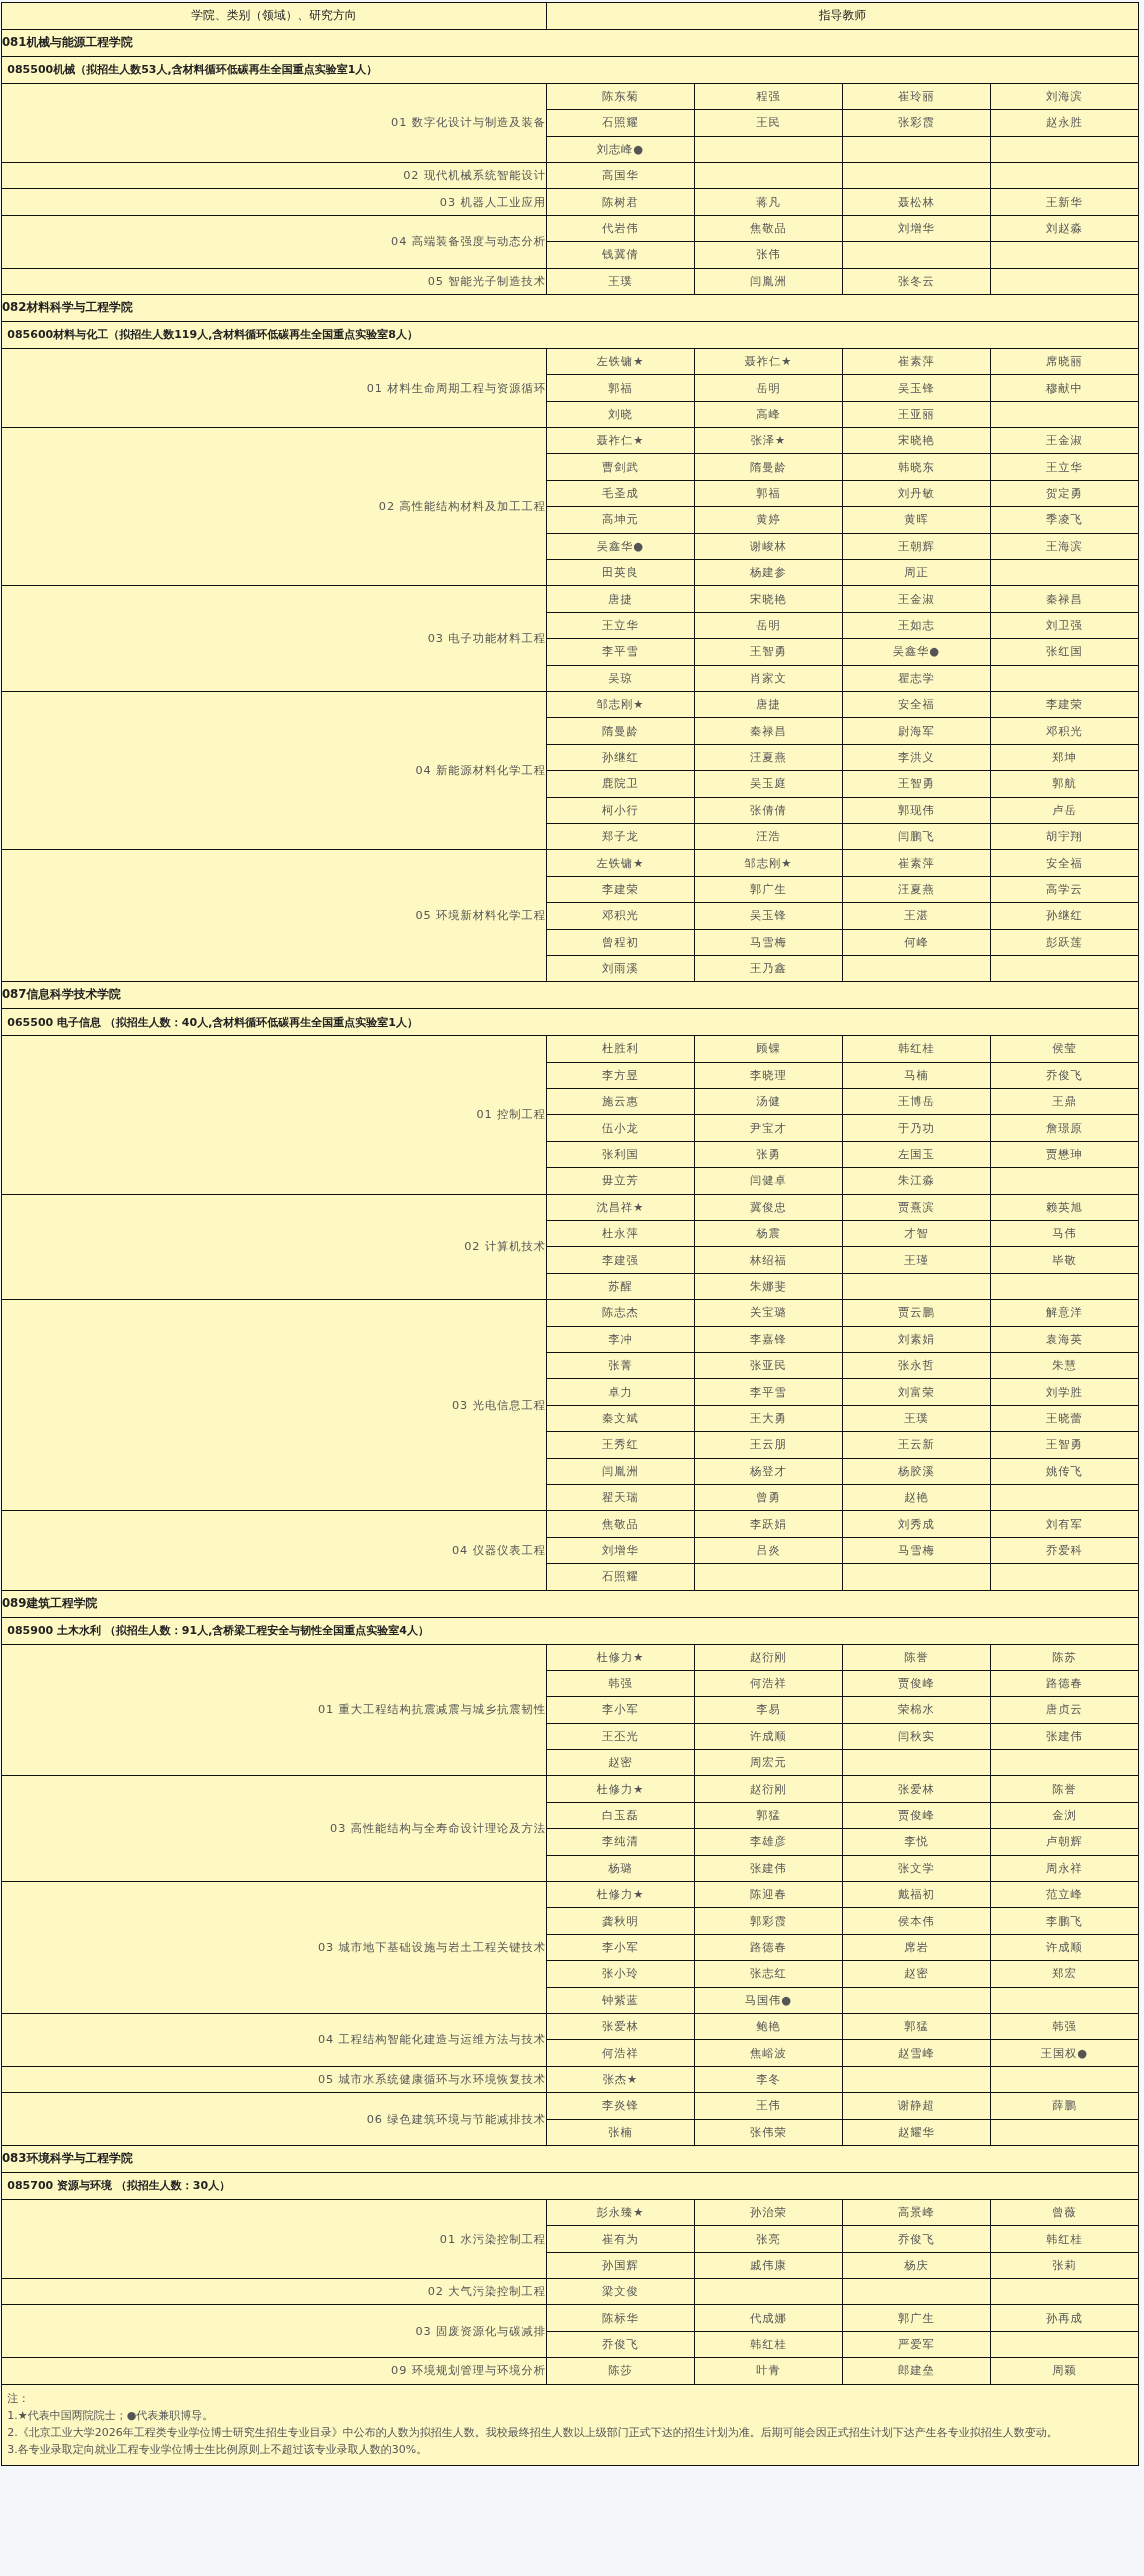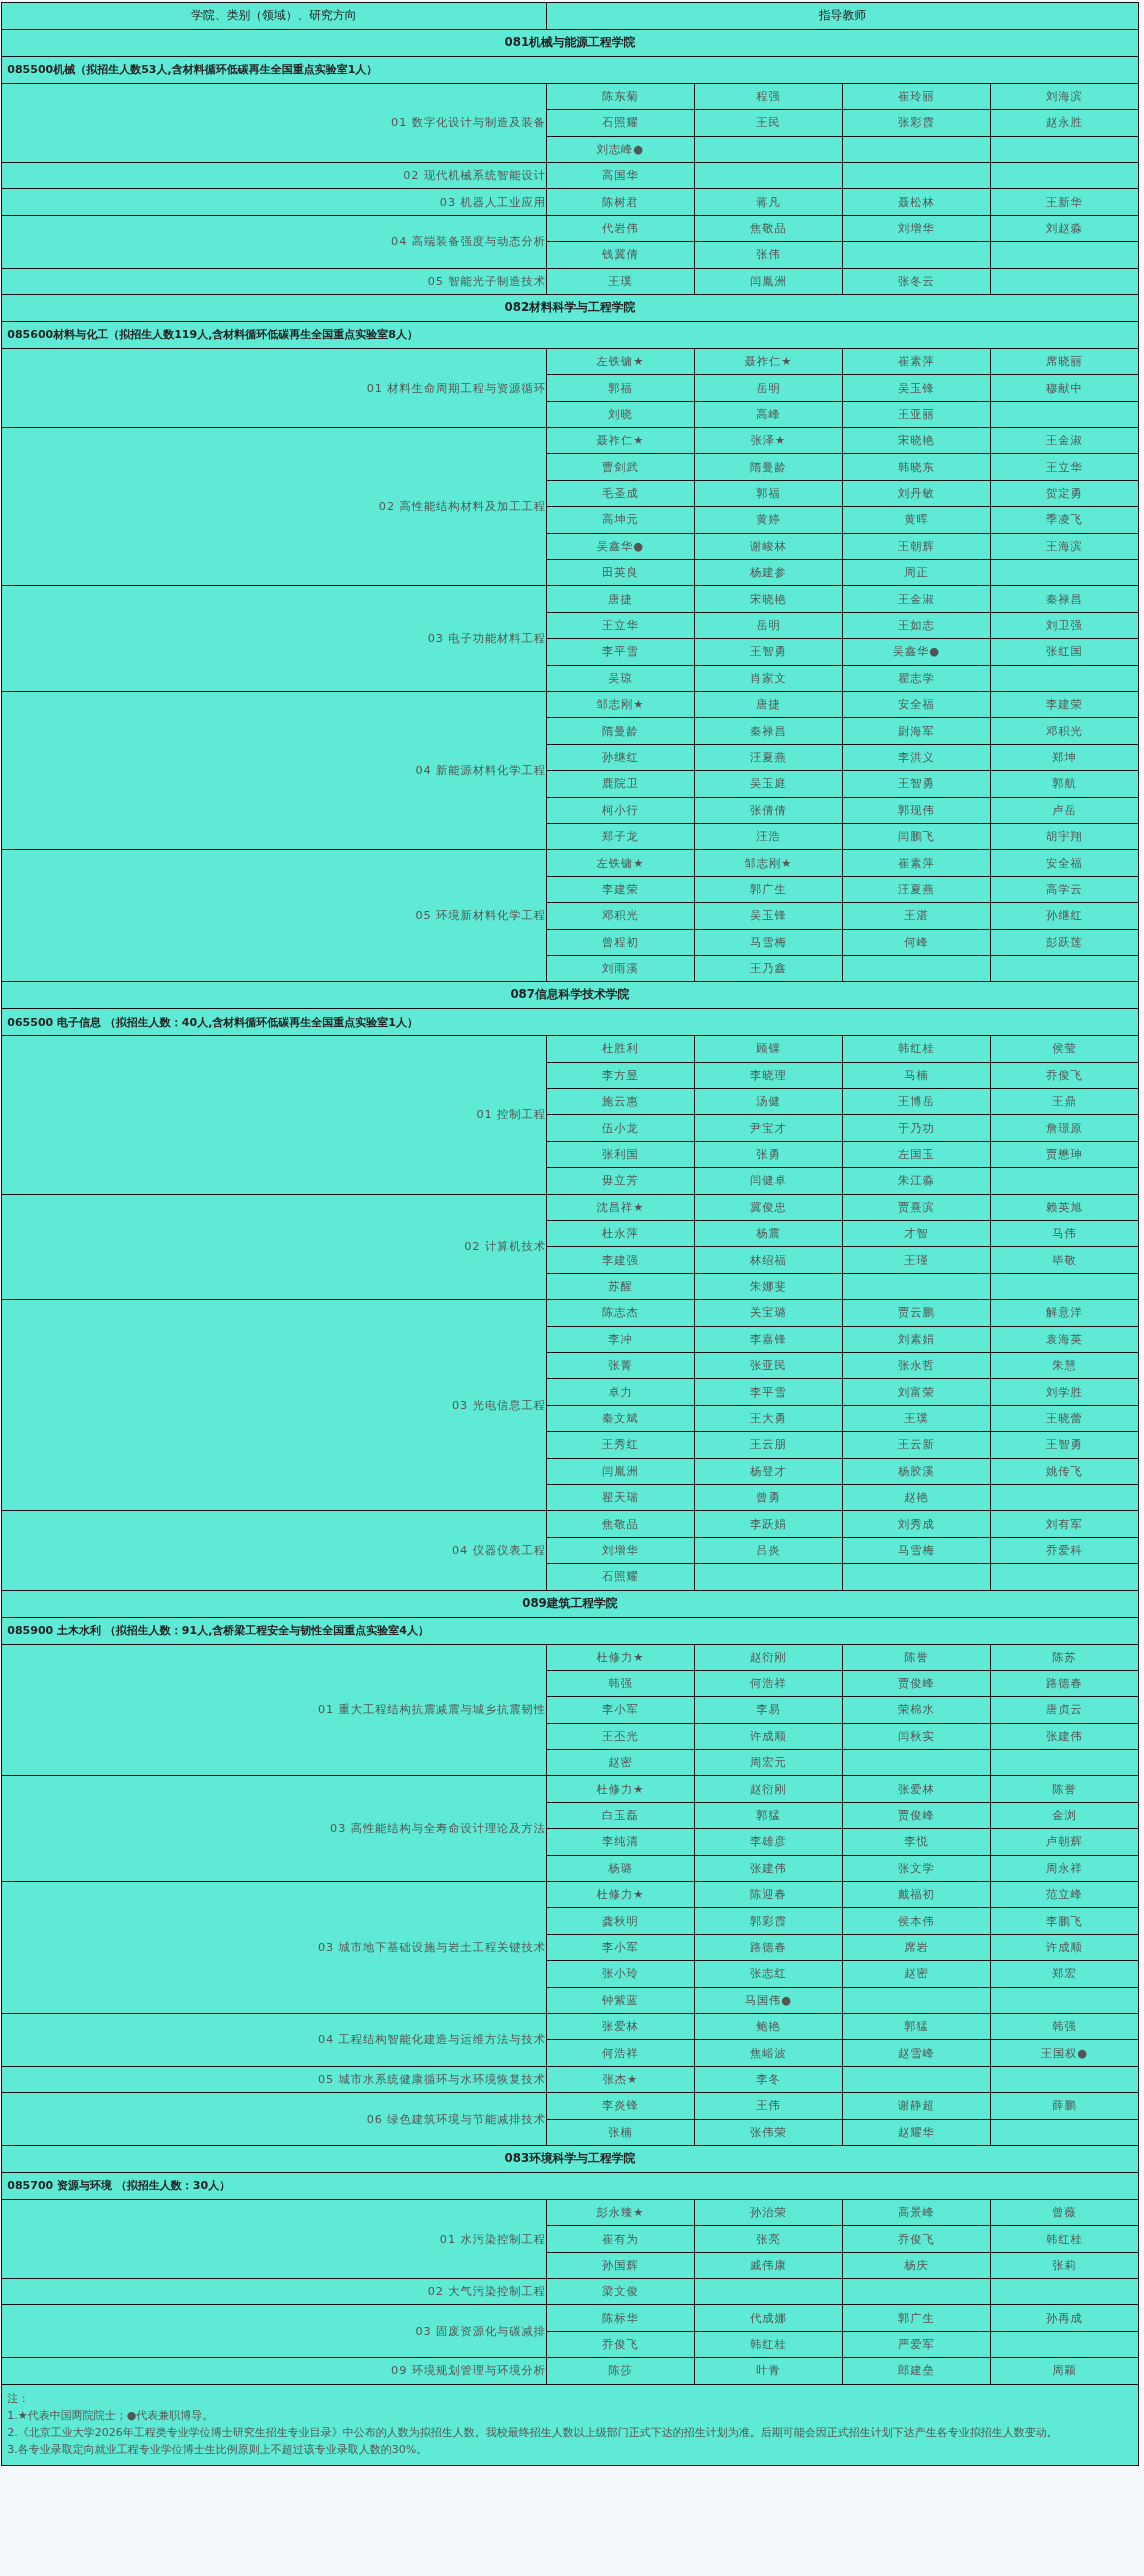--- a/index.html
+++ b/index.html
@@ -1,21 +1,21 @@
 <!DOCTYPE html>
 <html style="font-size:14.5px"><head>
 <meta charset="utf-8">
 <style>
   html,body{margin:0;padding:0;background:#f4f8fb;}
   body{width:1145px;height:2576px;overflow:hidden;font-family:"DejaVu Sans","Liberation Sans",sans-serif;color:#333;}
   #doc{position:absolute;left:0.9px;top:1.8px;width:1137px;}
-  table{border-collapse:collapse;width:1137px;table-layout:fixed;background:#5eead4;}
+  table{border-collapse:collapse;width:1137px;table-layout:fixed;background:#fef9c3;}
   td,th{border:1.4px solid #111;font-size:11.8px;height:25.4px;padding:0;font-weight:normal;}
   .hdr th{font-size:11.8px;color:#222;height:26px;}
-  .college td{text-align:center;font-weight:bold;color:#222;font-size:11.8px;height:26px;}
+  .college td{font-weight:bold;color:#222;font-size:11.8px;height:26px;}
   .major td{text-align:left;padding-left:5.4px;font-weight:bold;color:#222;font-size:11px;height:26px;}
   .dir{text-align:right;padding-left:5.4px;color:#555;font-size:11.3px;letter-spacing:0.9px;}
   .t{text-align:center;color:#555;font-size:11.3px;letter-spacing:0.9px;}
   .notes td{text-align:left;padding:5.4px 5.4px 7.3px 5.4px;color:#555;font-size:11px;line-height:17px;height:auto;}
   .notes .ln{display:block;}
 </style>
 </head>
 <body>
 
 <div id="doc">

